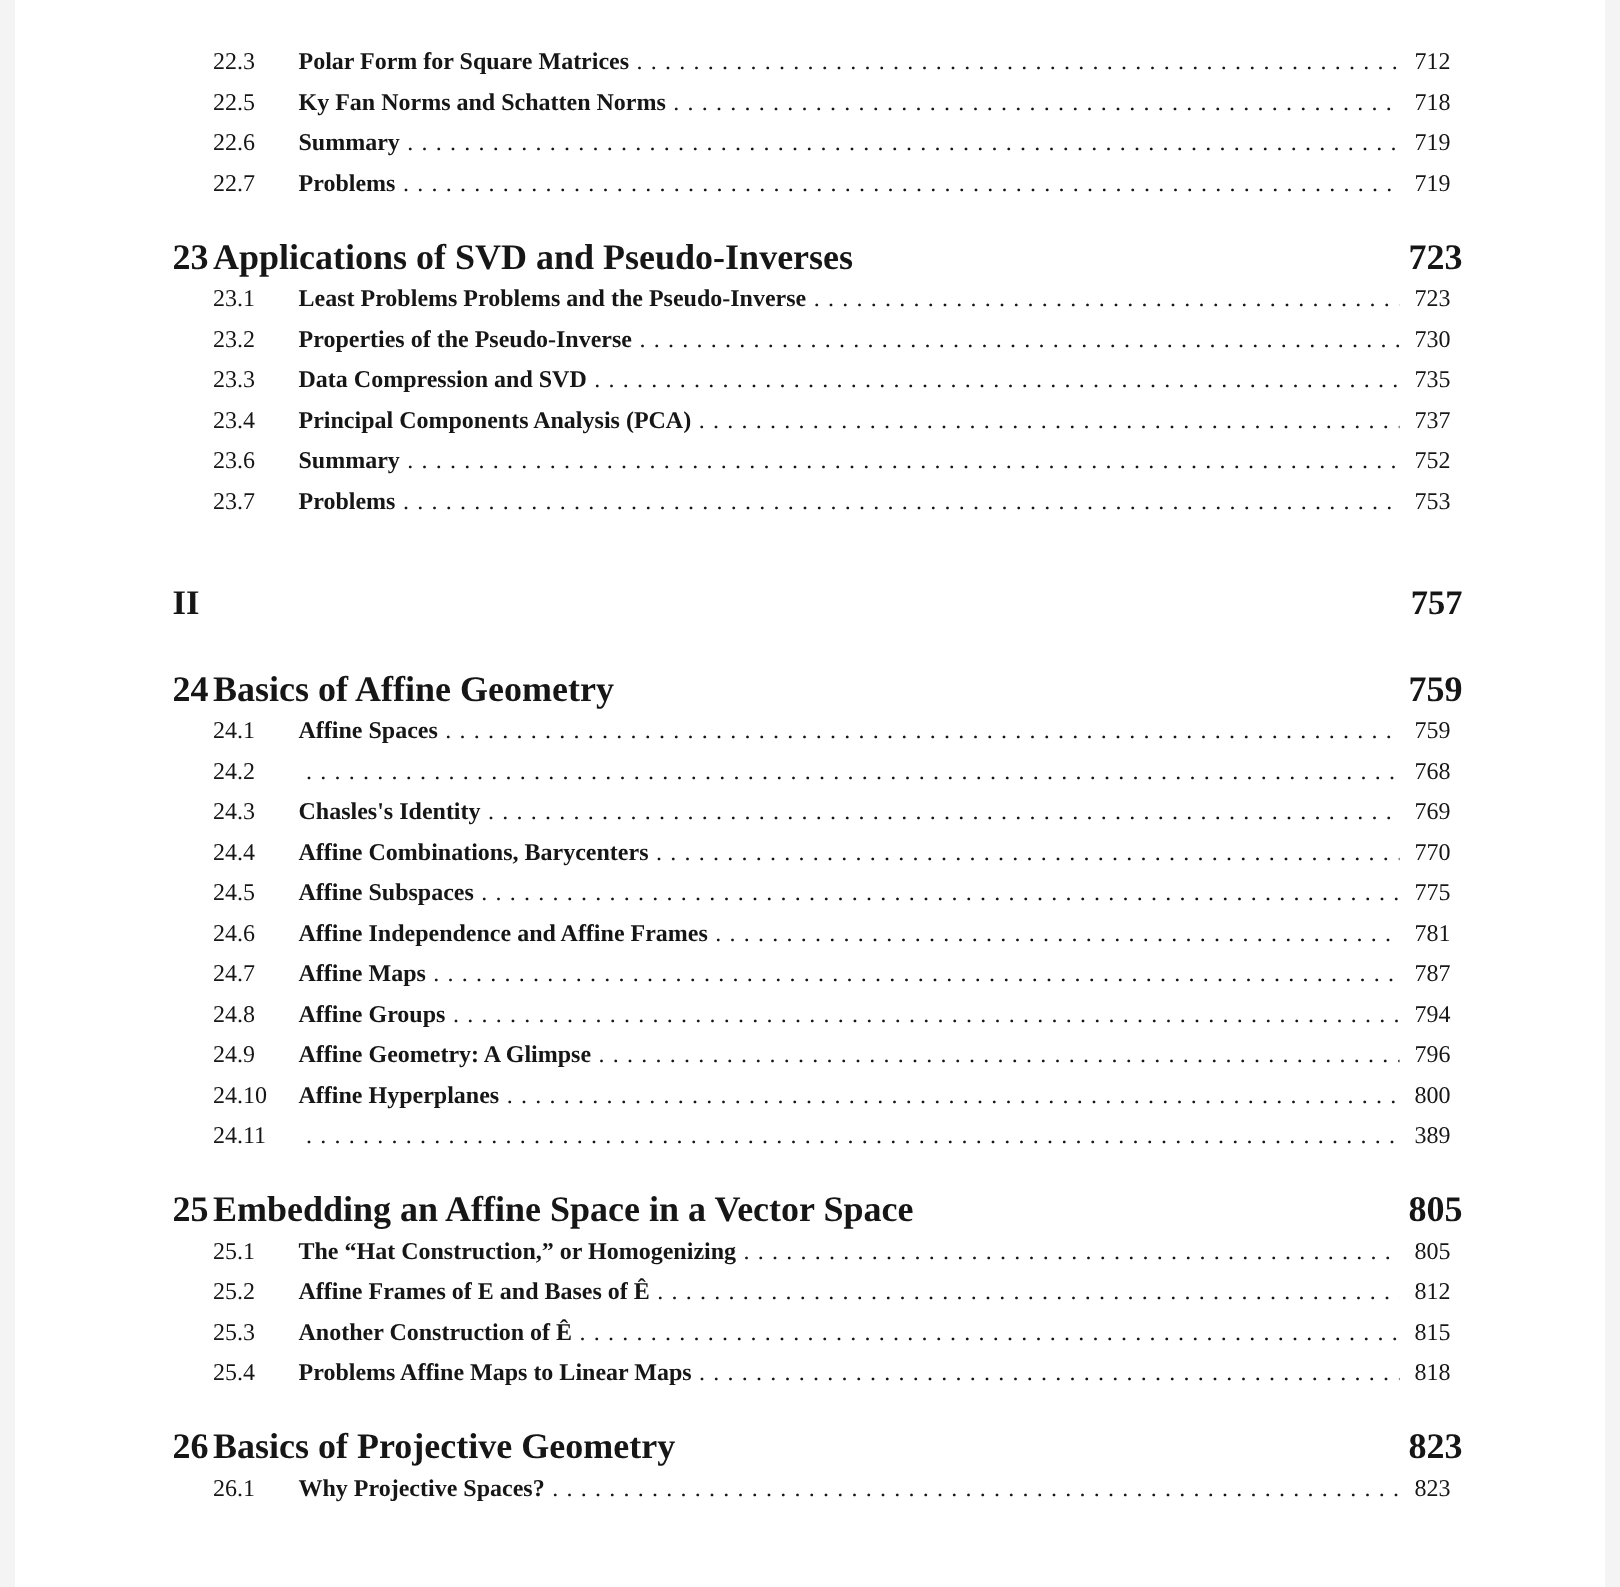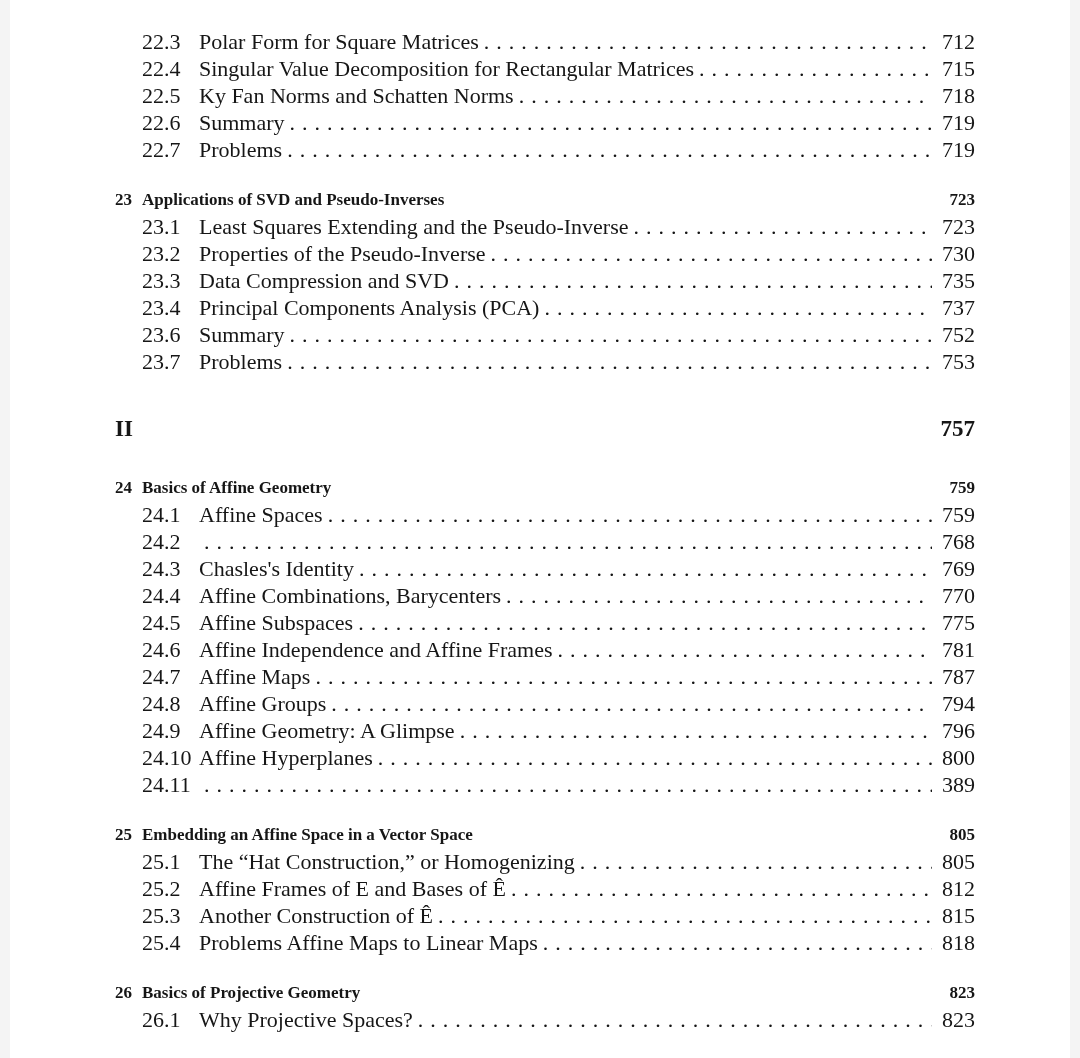--- a/index.html
+++ b/index.html
@@ -26,47 +26,47 @@
     display: flex;           
     flex-direction: column;
   }
 
   .block { margin-bottom: 23px; }
   .part-block { margin-top: 13px; margin-bottom: 27px; }
 
   .toc-row {
     display: flex;
     align-items: baseline;
-    font-size: 22px;
+    font-size: 16px;
     line-height: 27px;
     white-space: nowrap;
   }
 
   
   .sec-row { padding-left: 27px; }
   .sec-num { flex: 0 0 57px; }
-  .sec-title { flex: 0 0 auto; }
+  .sec-title { flex: 0 0 auto; font-weight: bold; }
 
   .leader {
     flex: 1 1 auto;
     overflow: hidden;
     text-align: right;       
     margin: 0 10px 0 5px;
     min-width: 0;
   }
   .leader::after {
     word-spacing: 1.5px;
     content: ". . . . . . . . . . . . . . . . . . . . . . . . . . . . . . . . . . . . . . . . . . . . . . . . . . . . . . . . . . . . . . . . . . . . . . . . . . . . . . . . . . . . . . . . . .";
   }
 
-  .page-num { flex: 0 0 auto; min-width: 32px; text-align: right; }
+  .page-num { flex: 0 0 auto; min-width: 32px; text-align: left; }
   .spacer { flex: 1 1 auto; }
 
   
-  .chapter-row { font-weight: bold; font-size: 17px; line-height: 27px; }
+  .chapter-row { font-weight: bold; font-size: 24px; line-height: 27px; }
   .ch-num { flex: 0 0 27px; }
   .ch-title { flex: 0 0 auto; }
 
   
   .part-row { font-weight: bold; font-size: 23px; line-height: 36px; }
   .part-num { flex: 0 0 41px; }
   .part-title { flex: 0 0 auto; }
 </style>
 </head>
 <body>
@@ -76,26 +76,20 @@
 
 <div class="page">
     <div class="block">
       <div class="toc-row sec-row">
         <span class="sec-num">22.3</span>
         <span class="sec-title">Polar Form for Square Matrices</span>
         <span class="leader"></span>
         <span class="page-num">712</span>
       </div>
       <div class="toc-row sec-row">
-        <span class="sec-num">22.4</span>
-        <span class="sec-title">Singular Value Decomposition for Rectangular Matrices</span>
-        <span class="leader"></span>
-        <span class="page-num">715</span>
-      </div>
-      <div class="toc-row sec-row">
         <span class="sec-num">22.5</span>
         <span class="sec-title">Ky Fan Norms and Schatten Norms</span>
         <span class="leader"></span>
         <span class="page-num">718</span>
       </div>
       <div class="toc-row sec-row">
         <span class="sec-num">22.6</span>
         <span class="sec-title">Summary</span>
         <span class="leader"></span>
         <span class="page-num">719</span>
@@ -109,21 +103,21 @@
     </div>
     <div class="block">
       <div class="toc-row chapter-row">
         <span class="ch-num">23</span>
         <span class="ch-title">Applications of SVD and Pseudo-Inverses</span>
         <span class="spacer"></span>
         <span class="page-num">723</span>
       </div>
       <div class="toc-row sec-row">
         <span class="sec-num">23.1</span>
-        <span class="sec-title">Least Squares Extending and the Pseudo-Inverse</span>
+        <span class="sec-title">Least Problems Problems and the Pseudo-Inverse</span>
         <span class="leader"></span>
         <span class="page-num">723</span>
       </div>
       <div class="toc-row sec-row">
         <span class="sec-num">23.2</span>
         <span class="sec-title">Properties of the Pseudo-Inverse</span>
         <span class="leader"></span>
         <span class="page-num">730</span>
       </div>
       <div class="toc-row sec-row">

